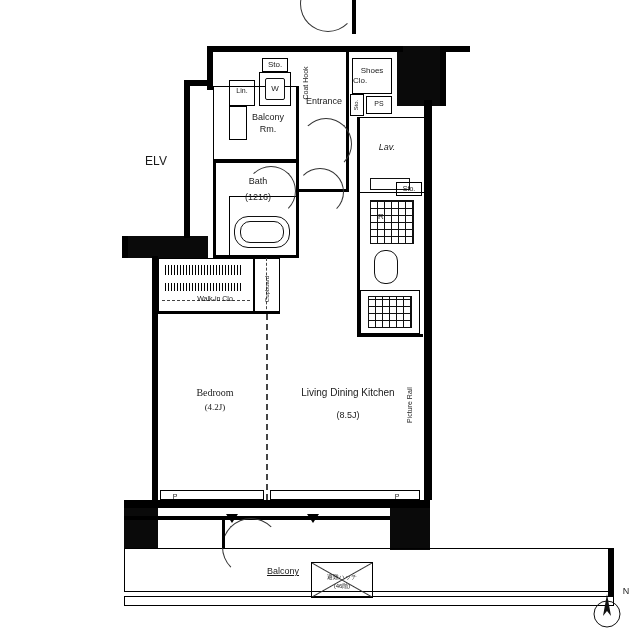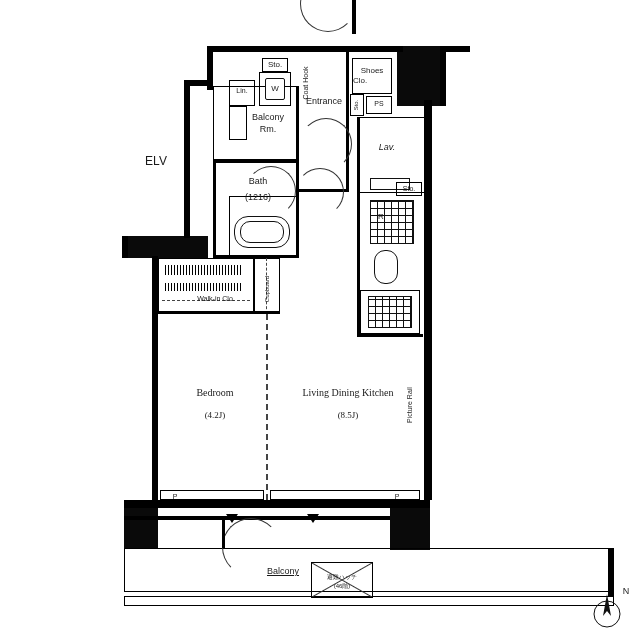--- a/index.html
+++ b/index.html
@@ -151,24 +151,24 @@
   <div class="lbl" style="left:396px;top:184px;width:26px;font-size:7px;">Sto.</div>
   <div class="lbl" style="left:372px;top:212px;width:18px;">R</div>
 
   <div class="lbl" style="left:182px;top:294px;width:68px;font-size:7px;">Walk-in Clo.</div>
   <div class="lbl rot" style="left:242px;top:284px;width:50px;font-size:6px;transform:rotate(-90deg);">Cupboard</div>
 
   <div class="lbl rot" style="left:377px;top:400px;width:66px;font-size:7px;transform:rotate(-90deg);">Picture Rail</div>
 
   <div class="room" style="left:168px;top:386px;width:94px;font-family:Liberation Serif, serif;">
     <div>Bedroom</div>
-    <div class="sub" style="margin-top:10px;">(4.2J)</div>
+    <div class="sub" style="margin-top:2px;">(4.2J)</div>
   </div>
 
-  <div class="room" style="left:276px;top:386px;width:144px;font-family:Liberation Serif, serif;">
+  <div class="room" style="left:276px;top:386px;width:144px;">
     <div>Living Dining Kitchen</div>
     <div class="sub" style="margin-top:10px;">(8.5J)</div>
   </div>
 
   <div class="lbl b" style="left:248px;top:566px;width:70px;text-decoration:underline;">Balcony</div>
   <div class="lbl" style="left:314px;top:572px;width:56px;font-size:6px;">避難ハッチ</div>
   <div class="lbl" style="left:314px;top:581px;width:56px;font-size:6px;">(46階)</div>
 
   <div class="lbl" style="left:168px;top:492px;width:14px;font-size:7px;">P</div>
   <div class="lbl" style="left:390px;top:492px;width:14px;font-size:7px;">P</div>

